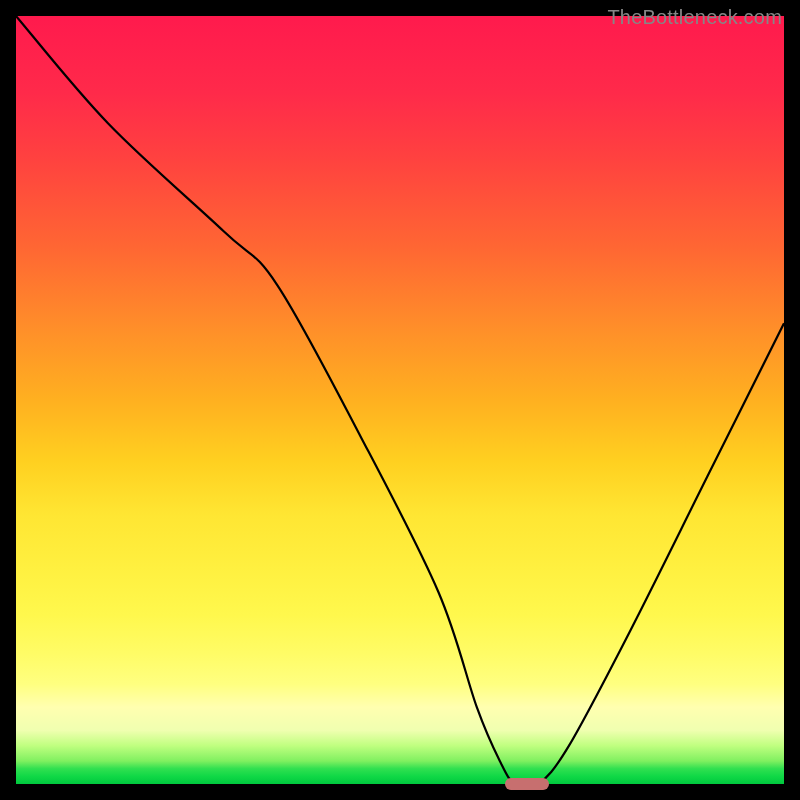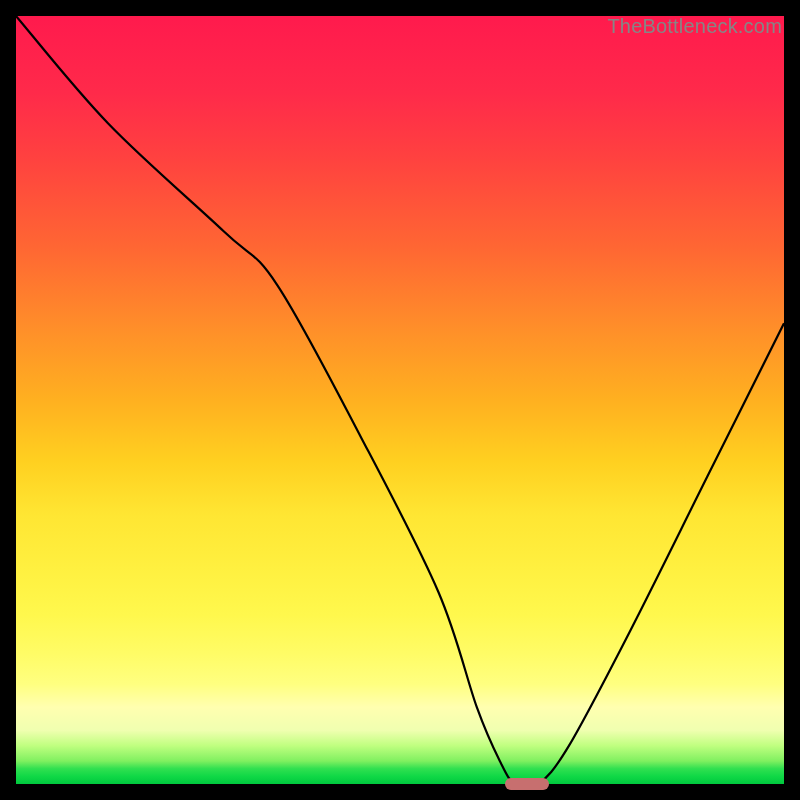--- a/index.html
+++ b/index.html
@@ -52,21 +52,21 @@
   }
   .marker {
     position: absolute;
     background: #c76f6f;
     border-radius: 8px;
     height: 12px;
     width: 44px;
   }
   .watermark {
     position: absolute;
-    top: 15px;
+    top: 6px;
     right: 18px;
     font-family: Arial, Helvetica, sans-serif;
     font-size: 20px;
     color: #868686;
     font-weight: normal;
     letter-spacing: 0.2px;
   }
 </style>
 </head>
 <body>

